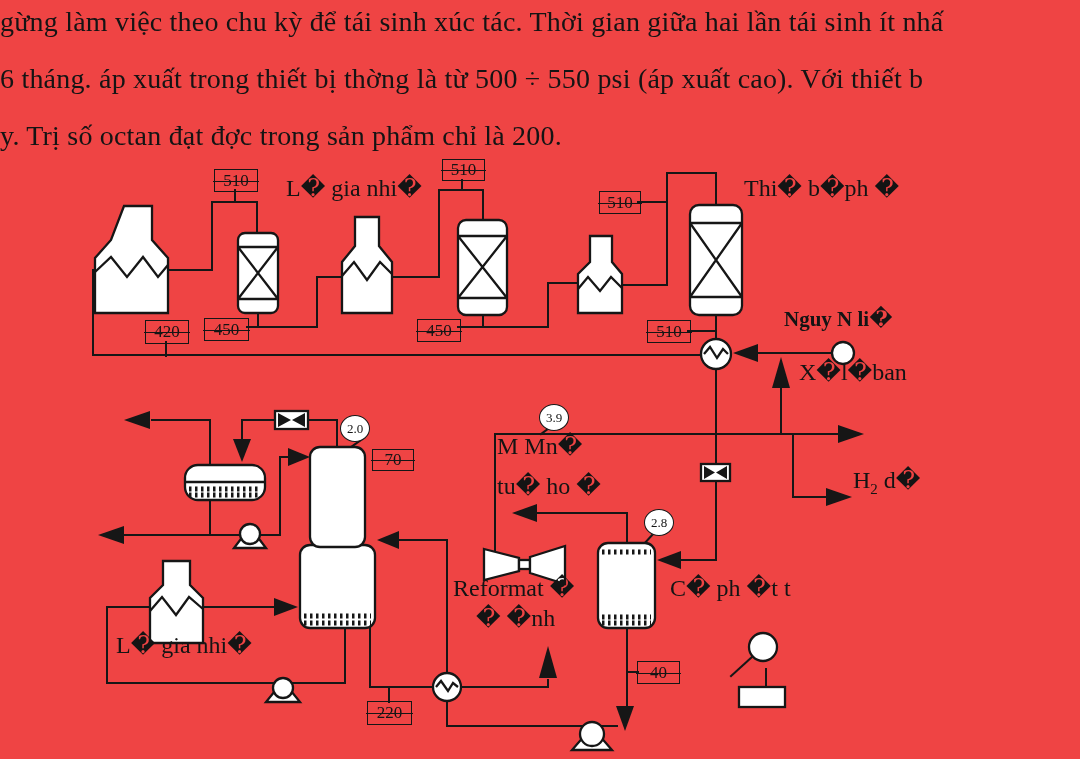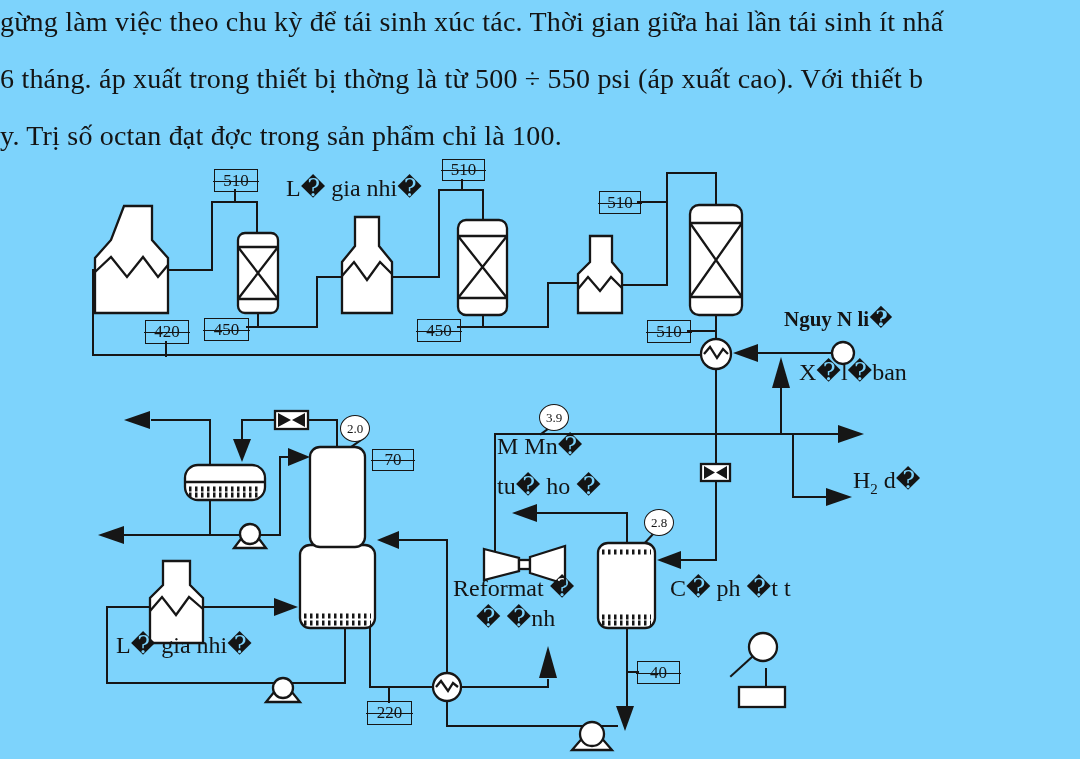--- a/index.html
+++ b/index.html
@@ -1,16 +1,16 @@
 <!DOCTYPE html>
 <html><head>
 <meta charset="utf-8">
 <style>
   html,body{margin:0;padding:0;background:#e8e8e8;}
-  #page{position:relative;width:1080px;height:759px;background:#7dd3fc;overflow:hidden;
+  #page{position:relative;width:1080px;height:759px;background:#ef4444;overflow:hidden;
         font-family:"Liberation Serif","DejaVu Serif",serif;color:#141414;}
   .bodyline{position:absolute;left:0;white-space:nowrap;font-size:28px;letter-spacing:.2px;}
   .caption{position:absolute;font-weight:bold;font-size:29px;white-space:nowrap;}
   svg{position:absolute;left:0;top:0;}
   .dlabel{position:absolute;white-space:nowrap;font-size:24px;line-height:1.05;}
   .bold{font-weight:bold;}
   .num-box{position:absolute;border:1.8px solid #161616;display:flex;align-items:center;justify-content:center;
            font-size:17px;background:transparent;}
   .num-box::after{content:"";position:absolute;left:-2px;right:-2px;top:52%;border-top:1.7px solid #161616;}
   .num-box span{position:relative;}
@@ -18,21 +18,21 @@
          justify-content:center;font-size:13px;background:#fff;}
   sub.h2sub{font-size:15px;vertical-align:-6px;}
 </style>
 </head>
 <body>
 
 <div id="page">
 
   <div class="bodyline" style="top:6px">gừng làm việc theo chu kỳ để tái sinh xúc tác. Thời gian giữa hai lần tái sinh ít nhấ</div>
   <div class="bodyline" style="top:63px">6 tháng. áp xuất trong thiết bị thờng là từ 500 ÷ 550 psi (áp xuất cao). Với thiết b</div>
-  <div class="bodyline" style="top:120px">y. Trị số octan đạt đợc trong sản phẩm chỉ là 100.</div>
+  <div class="bodyline" style="top:120px">y. Trị số octan đạt đợc trong sản phẩm chỉ là 200.</div>
 
   <svg width="1080" height="759" viewBox="0 0 1080 759">
 
     <g stroke="#161616" stroke-width="2" fill="none" stroke-linecap="square">
       <path d="M168,270 H212 V202 H257 V233"></path>
       <path d="M235,190 V202"></path>
       <path d="M258,313 V327"></path>
       <path d="M247,327 H317 V277 H342"></path>
       <path d="M166,342 V356"></path>
       <path d="M392,277 H439 V190 H483 V220"></path>
@@ -224,20 +224,21 @@
       <span>2.0</span>
     </div>
   <div class="gauge" style="left:539px;top:404px;width:28px;height:25px">
       <span>3.9</span>
     </div>
   <div class="gauge" style="left:644px;top:509px;width:28px;height:25px">
       <span>2.8</span>
     </div>
 
   <div class="dlabel" style="left:286px;top:176px">L� gia nhi�</div>
+  <div class="dlabel" style="left:744px;top:176px">Thi� b�ph �</div>
   <div class="dlabel bold" style="left:784px;top:308px;font-size:21px">Nguy N  li�</div>
   <div class="dlabel" style="left:799px;top:360px">
     <span>X�l�ban</span>
   </div>
   <div class="dlabel" style="left:853px;top:468px">
     <span>H</span><sub class="h2sub">2</sub><span> d�</span>
   </div>
   <div class="dlabel" style="left:497px;top:434px">M Mn�</div>
   <div class="dlabel" style="left:497px;top:474px">tu� ho �</div>
   <div class="dlabel" style="left:453px;top:576px">Reformat  �</div>

